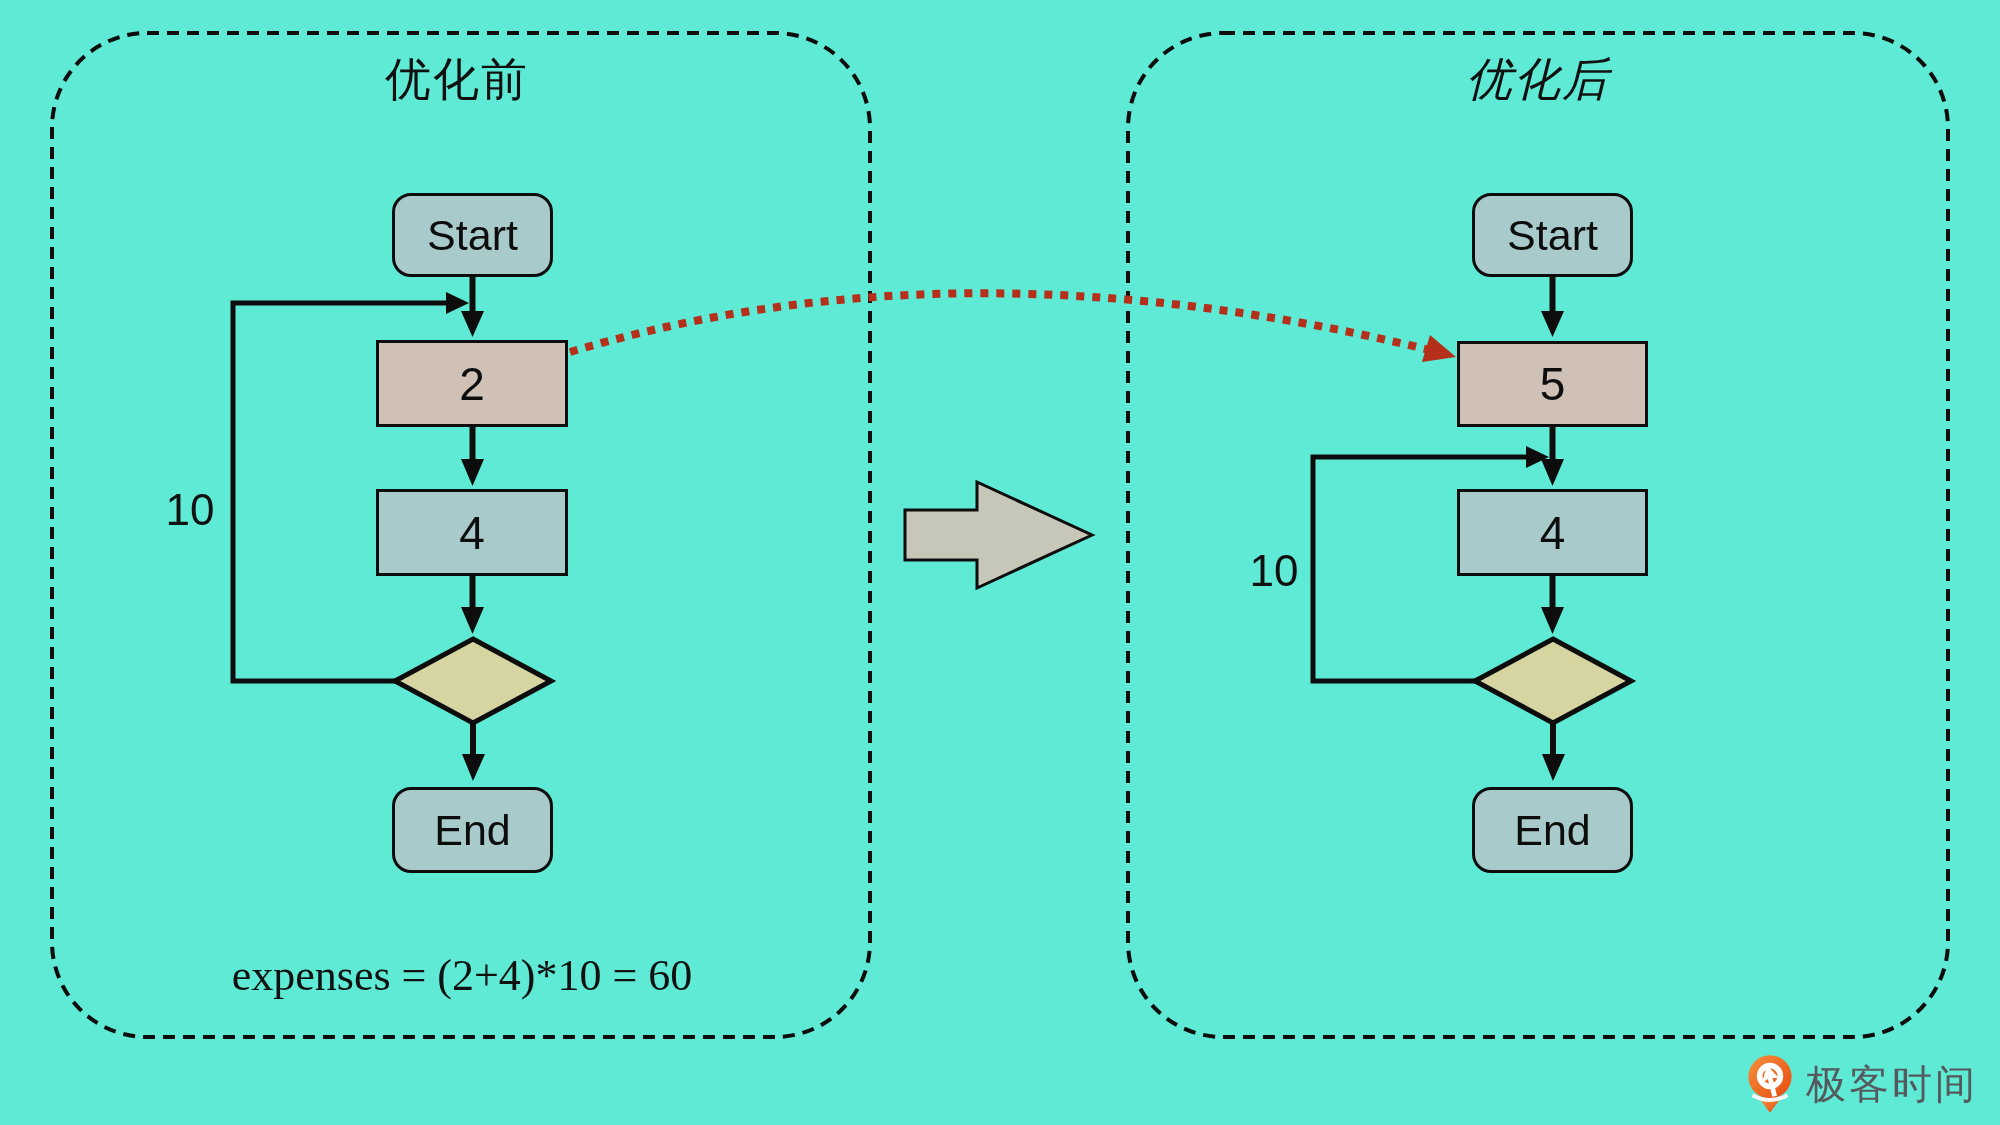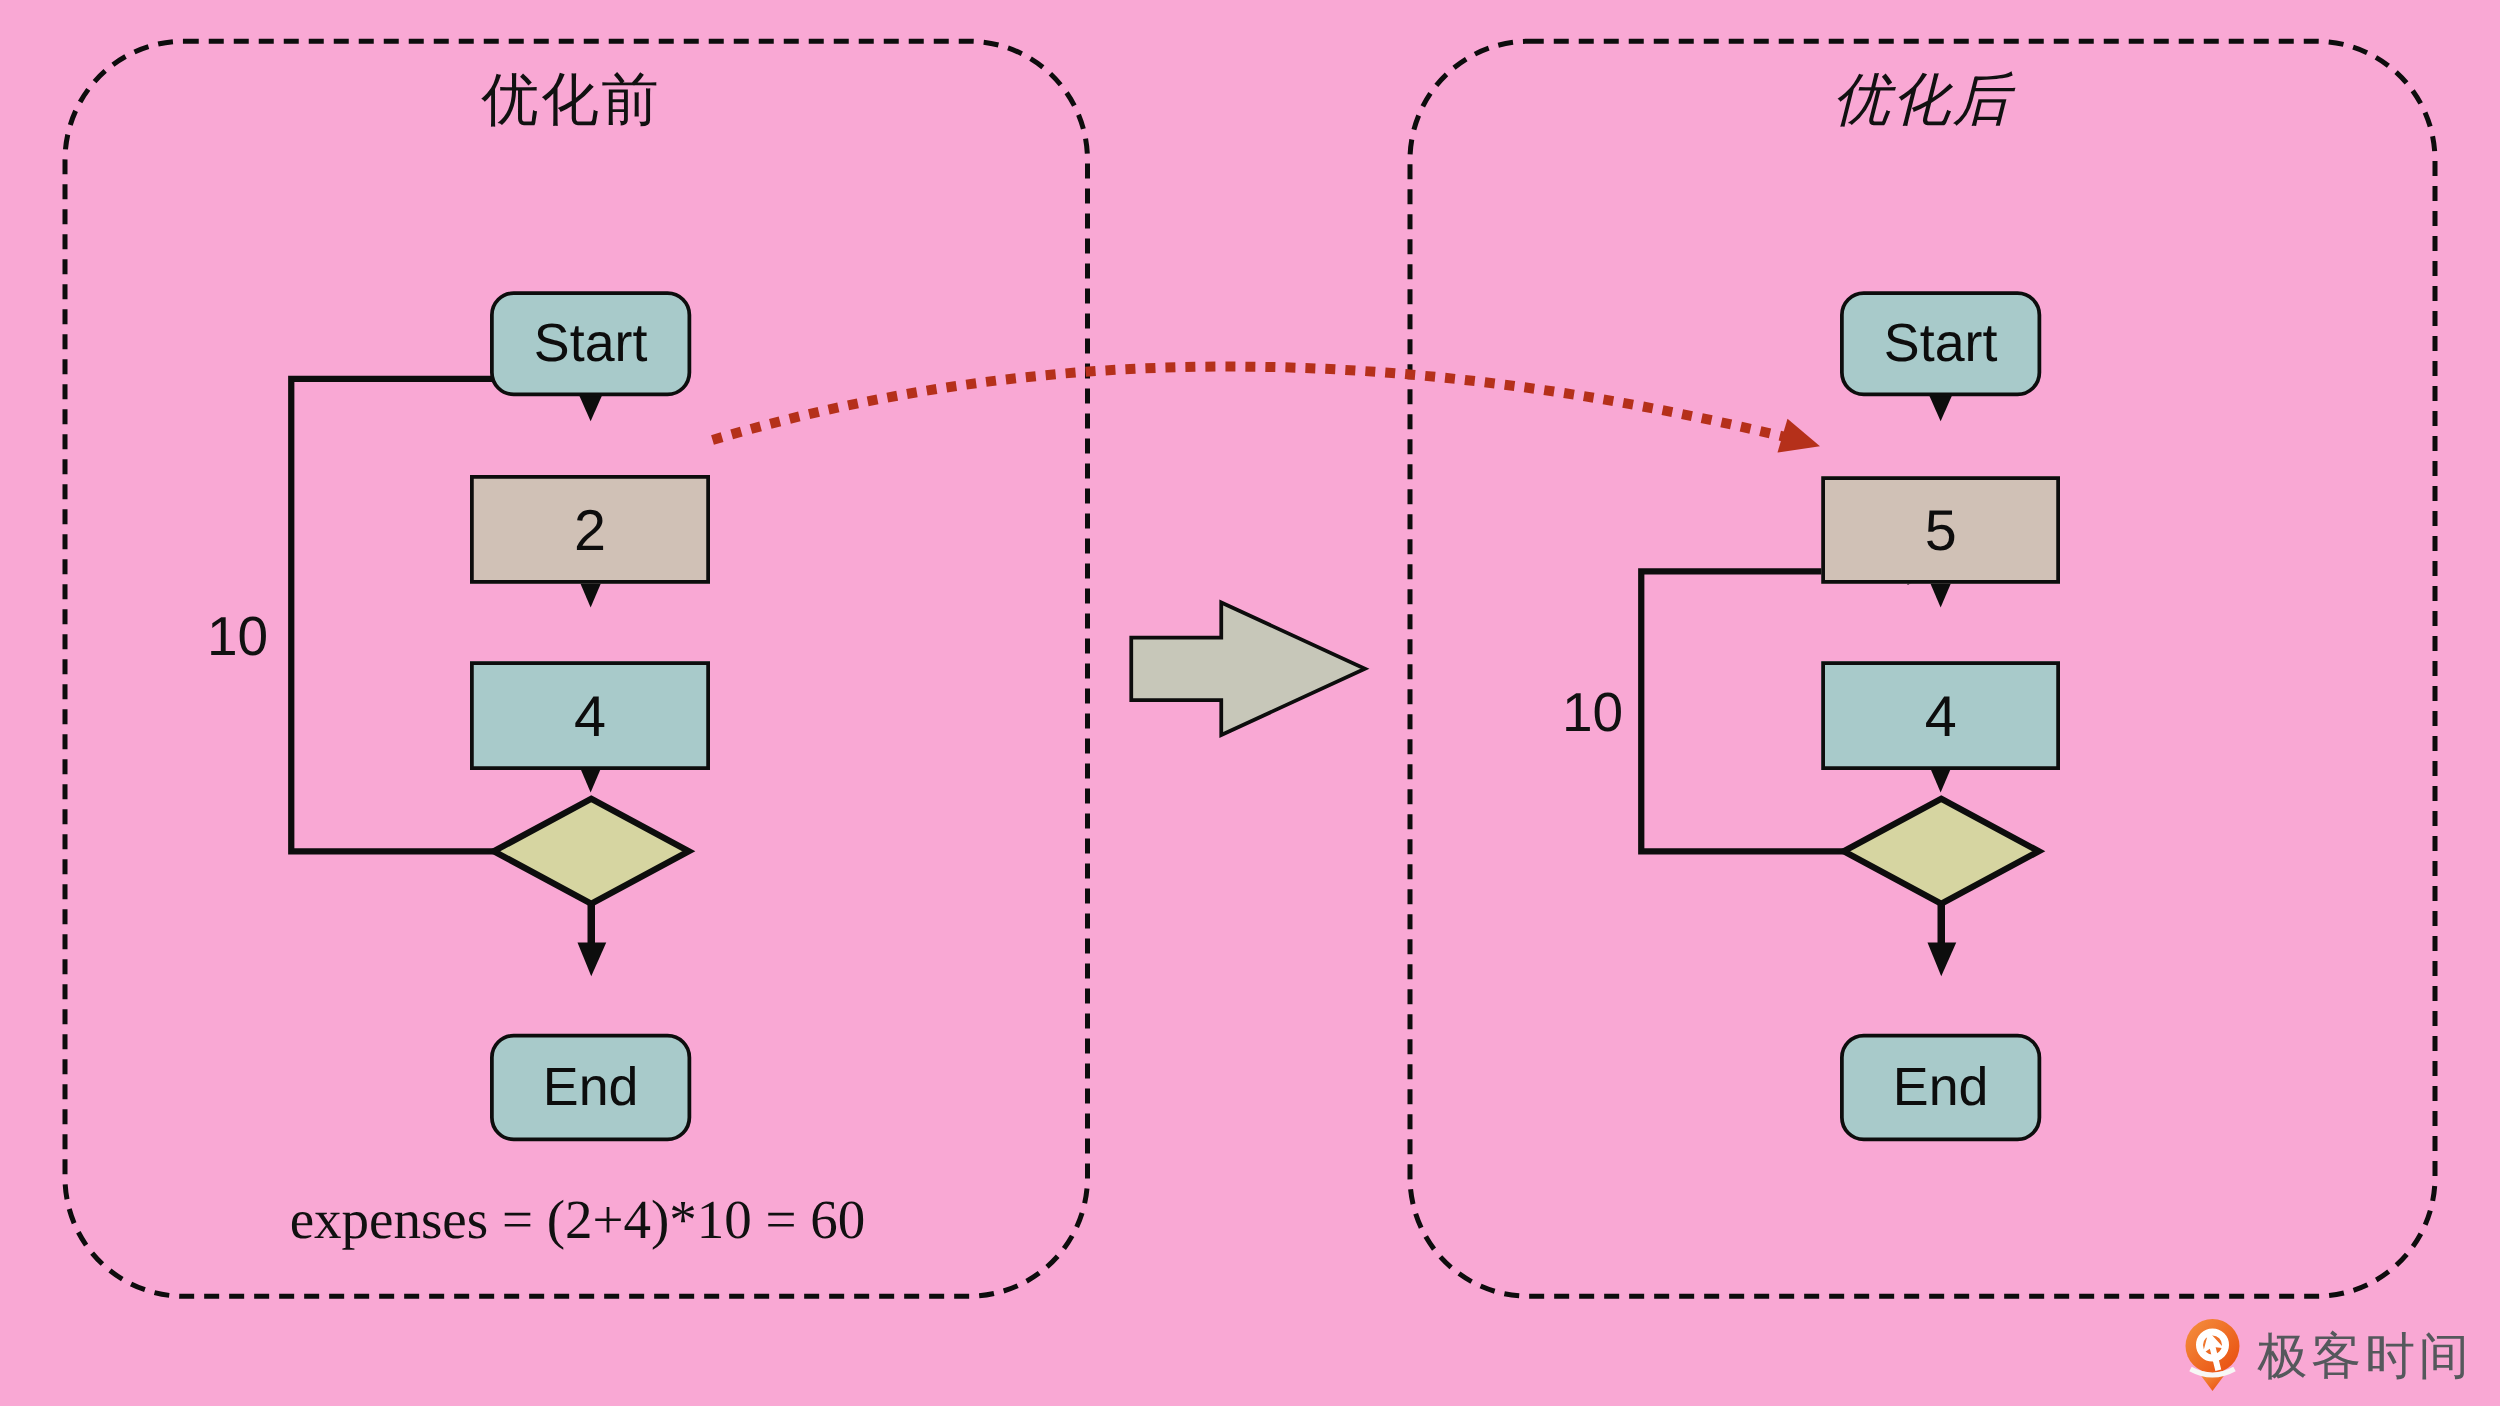--- a/index.html
+++ b/index.html
@@ -1,27 +1,27 @@
 <!DOCTYPE html>
 <html><head>
 <meta charset="utf-8">
 <style>
   html,body{margin:0;padding:0;background:#e9e9e9;}
   .stage{
     position:relative;width:2000px;height:1125px;overflow:hidden;
-    background:#f9a8d4;
+    background:#5eead4;
     font-family:"Liberation Sans","DejaVu Sans",sans-serif;
     color:#0d0d0d;
   }
   .stage svg.layer{position:absolute;left:0;top:0;}
   .abs{position:absolute;display:flex;align-items:center;justify-content:center;}
   .panel-title{font-size:46px;letter-spacing:2px;color:#111;}
   .node{
     box-sizing:border-box;border:3px solid #0d0d0d;
-    display:flex;align-items:center;justify-content:center;margin-top:40px;
+    display:flex;align-items:center;justify-content:center;
   }
   .node.rounded{border-radius:19px;font-size:43px;}
   .node.rect{font-size:46px;}
   .teal{background:#a8caca;}
   .tan{background:#d0c1b6;}
   .loop-label{font-size:44px;color:#111;text-align:center;}
   .formula{
     font-family:"Liberation Serif","DejaVu Serif",serif;
     font-size:44px;color:#111;white-space:nowrap;
   }

